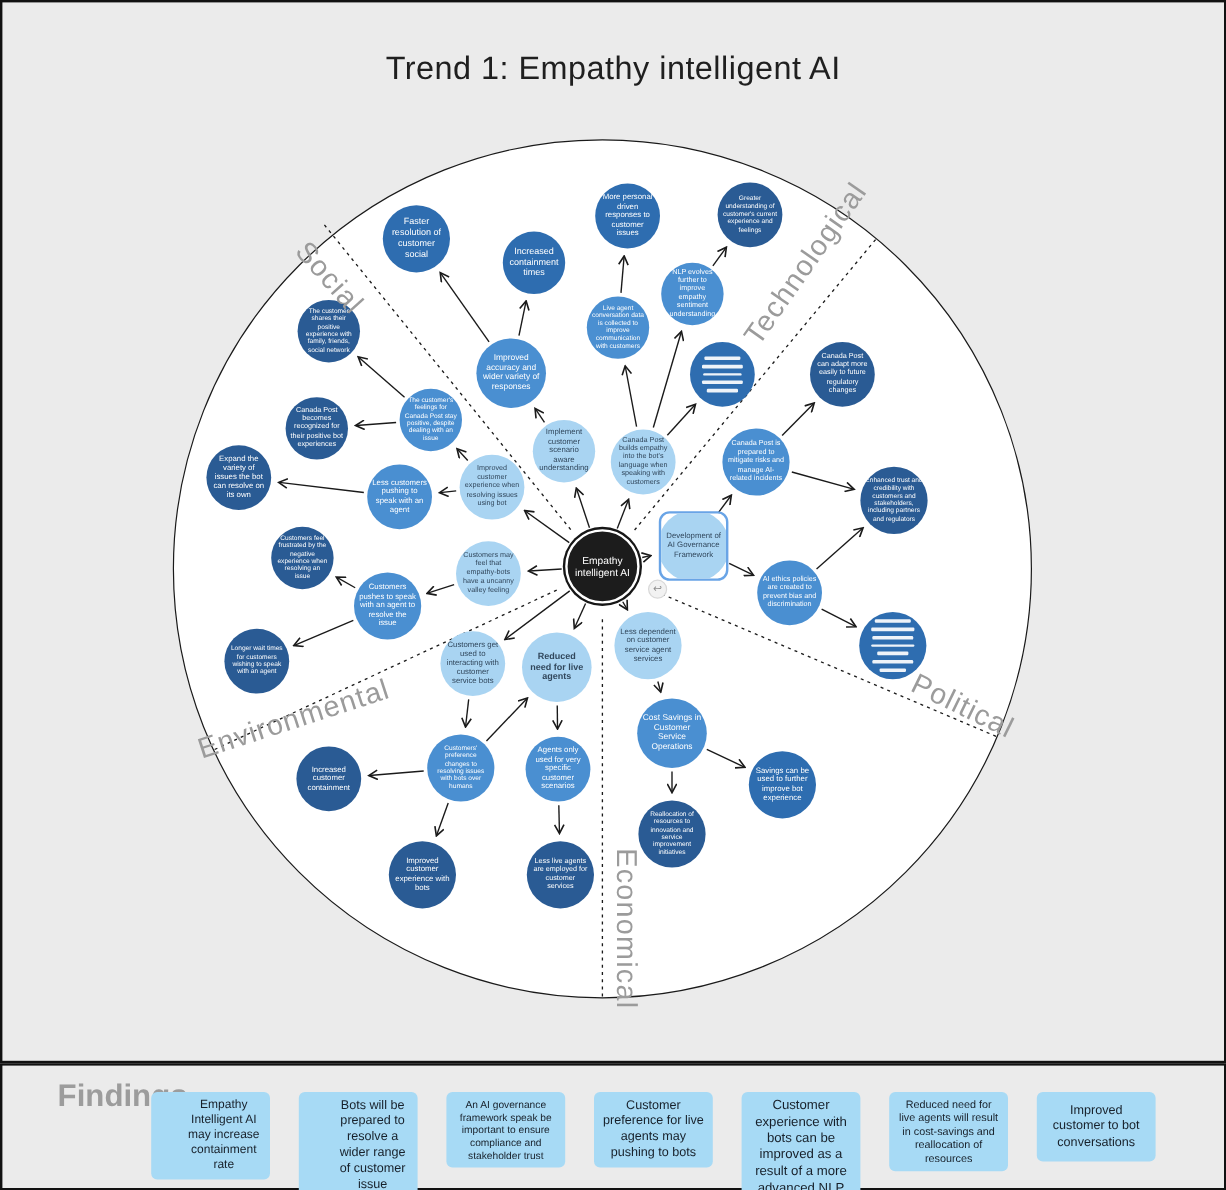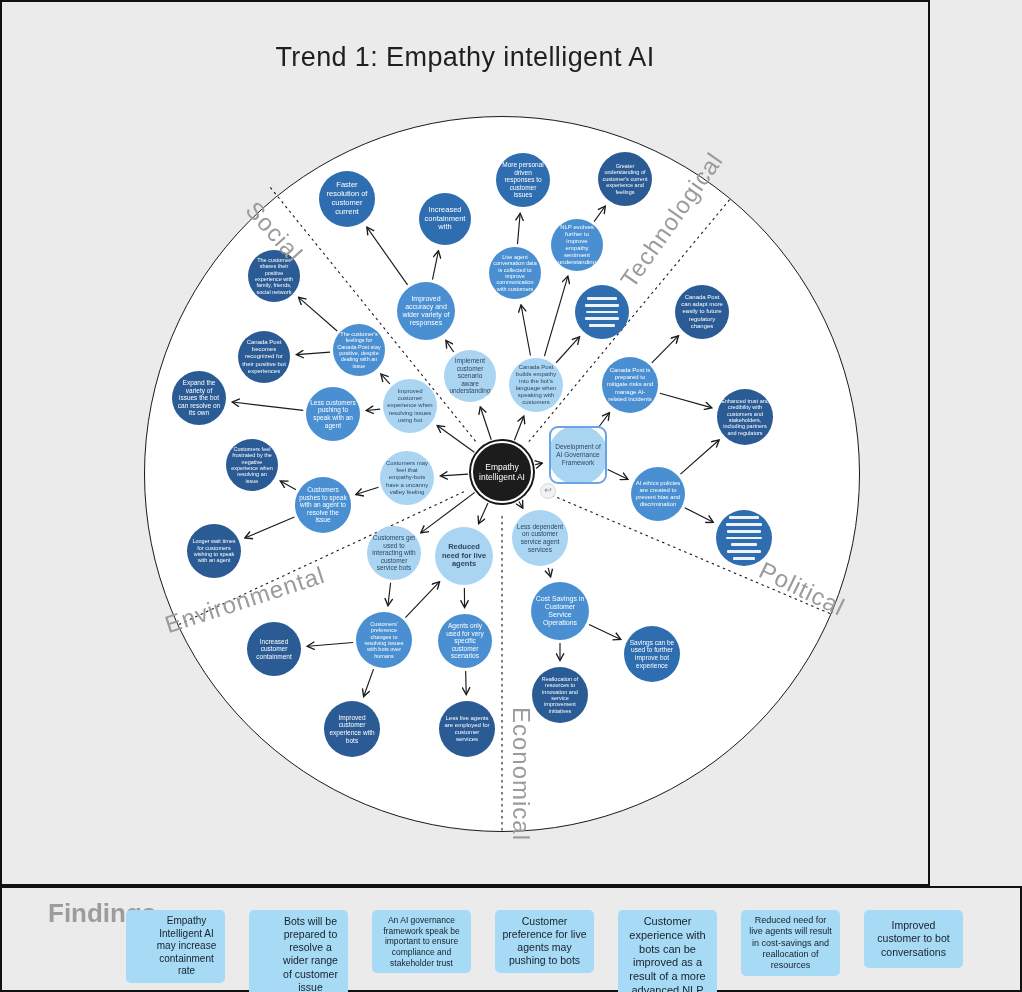--- a/index.html
+++ b/index.html
@@ -5,21 +5,21 @@
   :root{
     --bg:#ebebeb; --panel-border:#111; --wheel-fill:#fff; --wheel-border:#1a1a1a;
     --node-light:#a9d4f2; --node-medium:#4a8fd1; --node-middark:#2e6db0; --node-dark:#2a5b94;
     --node-center:#1c1c1c; --light-text:#31475c; --sel-border:#69a4e6; --sector-label:#9b9b9b;
     --finding-box:#a7daf5; --connector:#1a1a1a;
   }
   html,body{margin:0;padding:0;background:#dcdcdc;}
   .board{position:relative;width:1022px;height:992px;background:var(--bg);
          font-family:"Liberation Sans",sans-serif;overflow:hidden;}
   .panel{position:absolute;box-sizing:border-box;border:2.5px solid var(--panel-border);background:var(--bg);}
-  #diagram-panel{left:0;top:0;width:930px;height:886px;}
+  #diagram-panel{left:0;top:0;width:1022px;height:886px;}
   #findings-panel{left:0;top:886px;width:1022px;height:106px;}
   #page-title{position:absolute;top:40px;left:0;width:100%;text-align:center;margin:0;
               font-size:27px;font-weight:500;color:#1f1f1f;letter-spacing:.4px;}
   .wheel{position:absolute;left:142px;top:114px;width:716px;height:716px;border-radius:50%;
          background:var(--wheel-fill);border:1.6px solid var(--wheel-border);box-sizing:border-box;}
   #connector-layer{position:absolute;left:0;top:0;pointer-events:none;}
   #node-layer,#label-layer{position:absolute;left:0;top:0;width:100%;height:100%;}
   .node{position:absolute;border-radius:50%;display:flex;align-items:center;justify-content:center;
         text-align:center;box-sizing:border-box;padding:4px;line-height:1.18;color:#fff;overflow:hidden;}
   .node.light{background:var(--node-light);color:var(--light-text);}
@@ -120,22 +120,22 @@
         <div class="node medium" style="left: 487px; top: 245px; width: 52px; height: 52px; font-size: 5.5px;">Live agent conversation data is collected to improve communication with customers</div>
         <div class="node medium" style="left: 549px; top: 217px; width: 52px; height: 52px; font-size: 6px;">NLP evolves further to improve empathy sentiment understanding</div>
         <div class="node medium" style="left: 331px; top: 322px; width: 52px; height: 52px; font-size: 5.5px;">The customer's feelings for Canada Post stay positive, despite dealing with an issue</div>
         <div class="node medium" style="left: 304px; top: 385px; width: 54px; height: 54px; font-size: 6.5px;">Less customers pushing to speak with an agent</div>
         <div class="node medium" style="left: 293px; top: 475px; width: 56px; height: 56px; font-size: 6.5px;">Customers pushes to speak with an agent to resolve the issue</div>
         <div class="node medium" style="left: 354px; top: 610px; width: 56px; height: 56px; font-size: 5.5px;">Customers' preference changes to resolving issues with bots over humans</div>
         <div class="node medium" style="left: 436px; top: 612px; width: 54px; height: 54px; font-size: 6.5px;">Agents only used for very specific customer scenarios</div>
         <div class="node medium" style="left: 529px; top: 580px; width: 58px; height: 58px; font-size: 7px;">Cost Savings in Customer Service Operations</div>
         <div class="node medium" style="left: 629px; top: 465px; width: 54px; height: 54px; font-size: 6px;">AI ethics policies are created to prevent bias and discrimination</div>
         <div class="node medium" style="left: 600px; top: 355px; width: 56px; height: 56px; font-size: 6px;">Canada Post is prepared to mitigate risks and manage AI-related incidents</div>
-        <div class="node middark" style="left: 317px; top: 169px; width: 56px; height: 56px; font-size: 7.5px;">Faster resolution of customer current</div>
-        <div class="node middark" style="left: 417px; top: 191px; width: 52px; height: 52px; font-size: 7.5px;">Increased containment with</div>
+        <div class="node middark" style="left: 317px; top: 169px; width: 56px; height: 56px; font-size: 7.5px;">Faster resolution of customer social</div>
+        <div class="node middark" style="left: 417px; top: 191px; width: 52px; height: 52px; font-size: 7.5px;">Increased containment times</div>
         <div class="node middark" style="left: 494px; top: 151px; width: 54px; height: 54px; font-size: 6.5px;">More personal driven responses to customer issues</div>
         <div class="node middark icon" style="left: 573px; top: 283px; width: 54px; height: 54px;">
           <span class="tline" style="width: 64%;"></span>
           <span class="tline" style="width: 74%;"></span>
           <span class="tline" style="width: 70%;"></span>
           <span class="tline" style="width: 74%;"></span>
           <span class="tline" style="width: 56%;"></span>
         </div>
         <div class="node middark icon" style="left: 714px; top: 508px; width: 56px; height: 56px;">
           <span class="tline" style="width: 64%;"></span>

